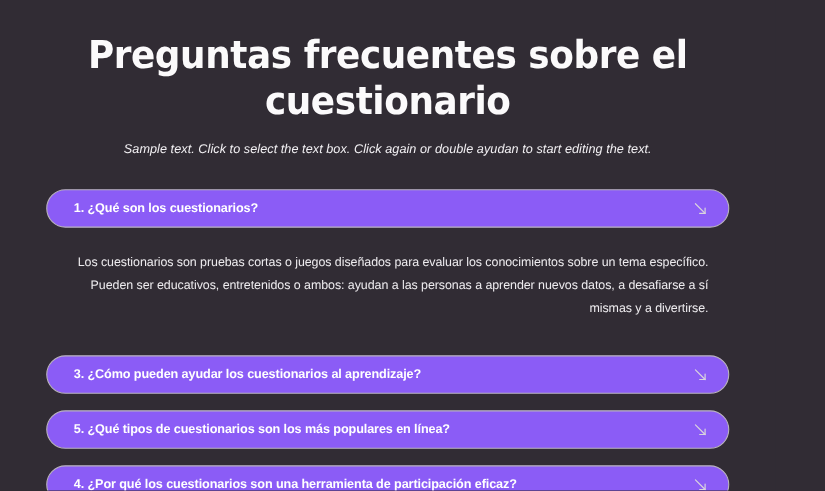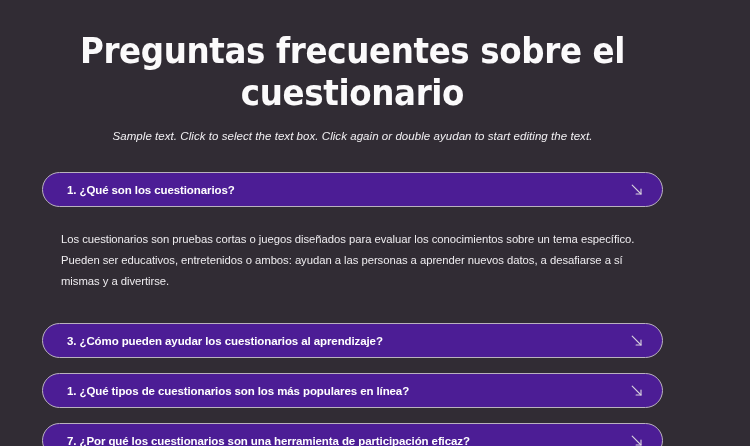--- a/index.html
+++ b/index.html
@@ -60,21 +60,21 @@
     margin-bottom: 0;
   }
 
   .accordion-header {
     position: relative;
     display: flex;
     align-items: center;
     height: 35px;
     border: 1px solid #b9b2bd;
     border-radius: 18px;
-    background: #4c1d95;
+    background: #8b5cf6;
     padding: 0 20px 0 24px;
     box-sizing: border-box;
     cursor: pointer;
   }
 
   .accordion-question {
     color: #ffffff;
     font-family: "Liberation Sans", sans-serif;
     font-size: 11.5px;
     font-weight: bold;
@@ -95,20 +95,21 @@
   }
 
   .accordion-toggle-icon svg {
     display: block;
     width: 14px;
     height: 14px;
   }
 
   .accordion-body {
     padding: 22px 19px 0 19px;
+    text-align: right;
   }
 
   .accordion-answer {
     margin: 0;
     color: #eeecef;
     font-family: "Liberation Sans", sans-serif;
     font-size: 11.3px;
     line-height: 21px;
     letter-spacing: -0.05px;
   }
@@ -151,33 +152,33 @@
           <svg viewBox="0 0 14 14" fill="none" xmlns="http://www.w3.org/2000/svg">
             <path d="M2.2 2.2 L11 11" stroke="#d9d4dd" stroke-width="1.1" stroke-linecap="round"></path>
             <path d="M11 6.1 L11 11 L6.1 11" stroke="#d9d4dd" stroke-width="1.1" stroke-linecap="round" stroke-linejoin="round"></path>
           </svg>
         </span>
       </div>
     </div>
 
     <div class="accordion-item item-gap">
       <div class="accordion-header">
-        <span class="accordion-question">1. ¿Qué tipos de cuestionarios son los más populares en línea?</span>
+        <span class="accordion-question">5. ¿Qué tipos de cuestionarios son los más populares en línea?</span>
         <span class="accordion-toggle-icon">
           <svg viewBox="0 0 14 14" fill="none" xmlns="http://www.w3.org/2000/svg">
             <path d="M2.2 2.2 L11 11" stroke="#d9d4dd" stroke-width="1.1" stroke-linecap="round"></path>
             <path d="M11 6.1 L11 11 L6.1 11" stroke="#d9d4dd" stroke-width="1.1" stroke-linecap="round" stroke-linejoin="round"></path>
           </svg>
         </span>
       </div>
     </div>
 
     <div class="accordion-item item-gap">
       <div class="accordion-header">
-        <span class="accordion-question">7. ¿Por qué los cuestionarios son una herramienta de participación eficaz?</span>
+        <span class="accordion-question">4. ¿Por qué los cuestionarios son una herramienta de participación eficaz?</span>
         <span class="accordion-toggle-icon">
           <svg viewBox="0 0 14 14" fill="none" xmlns="http://www.w3.org/2000/svg">
             <path d="M2.2 2.2 L11 11" stroke="#d9d4dd" stroke-width="1.1" stroke-linecap="round"></path>
             <path d="M11 6.1 L11 11 L6.1 11" stroke="#d9d4dd" stroke-width="1.1" stroke-linecap="round" stroke-linejoin="round"></path>
           </svg>
         </span>
       </div>
     </div>
 
   </div>

